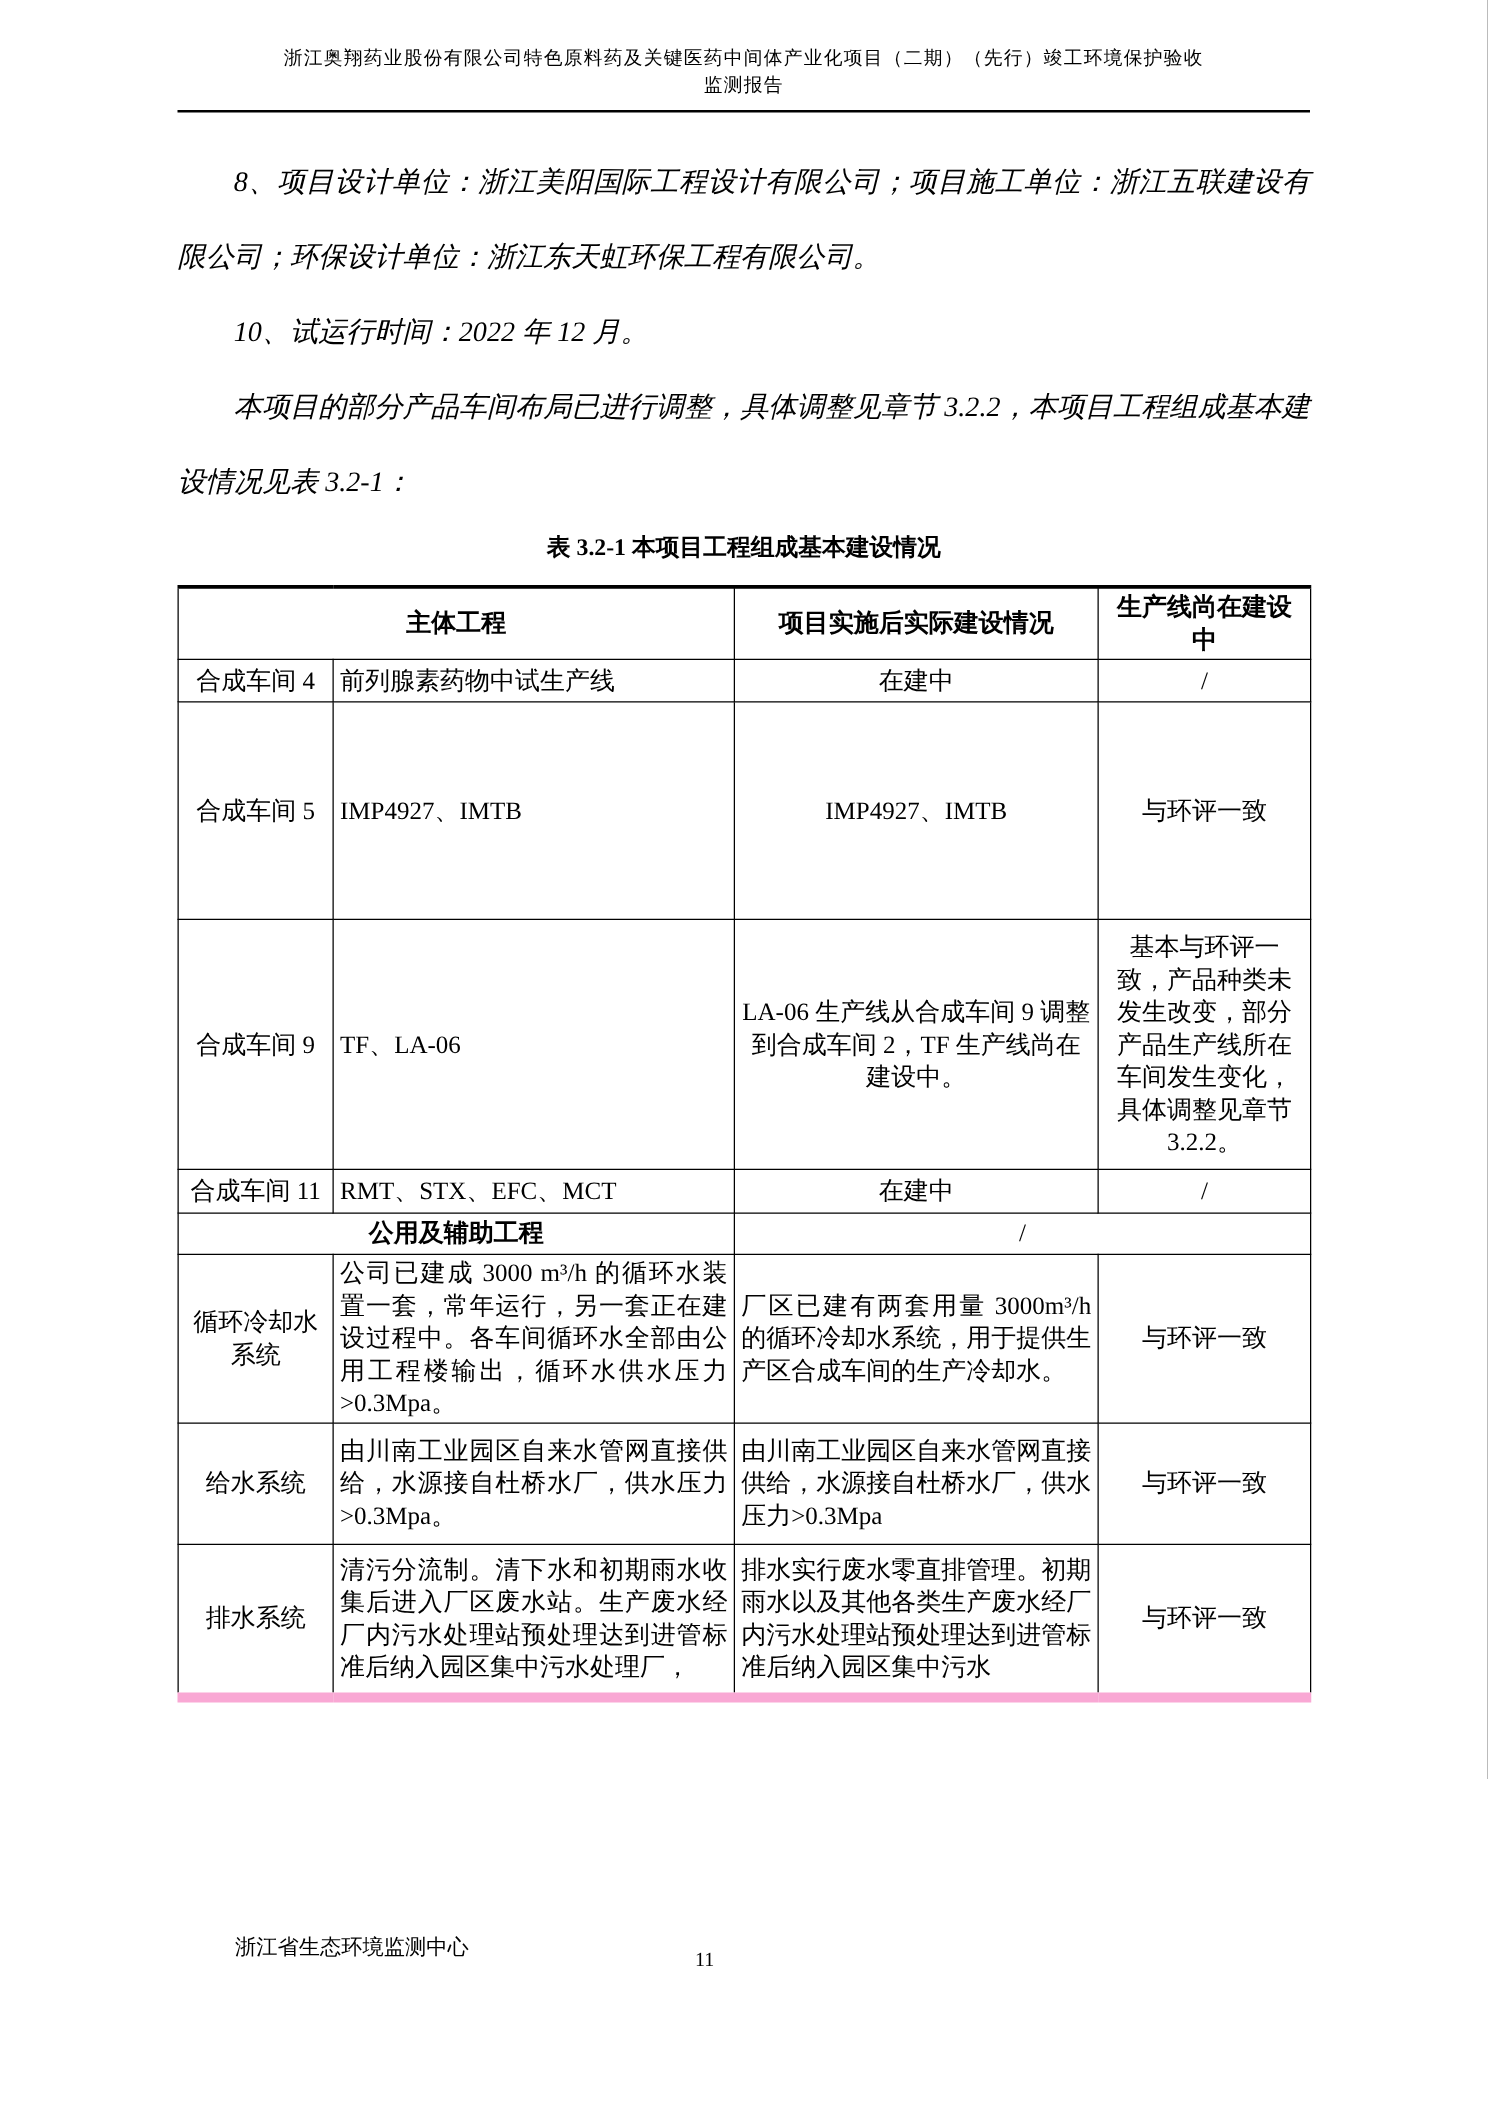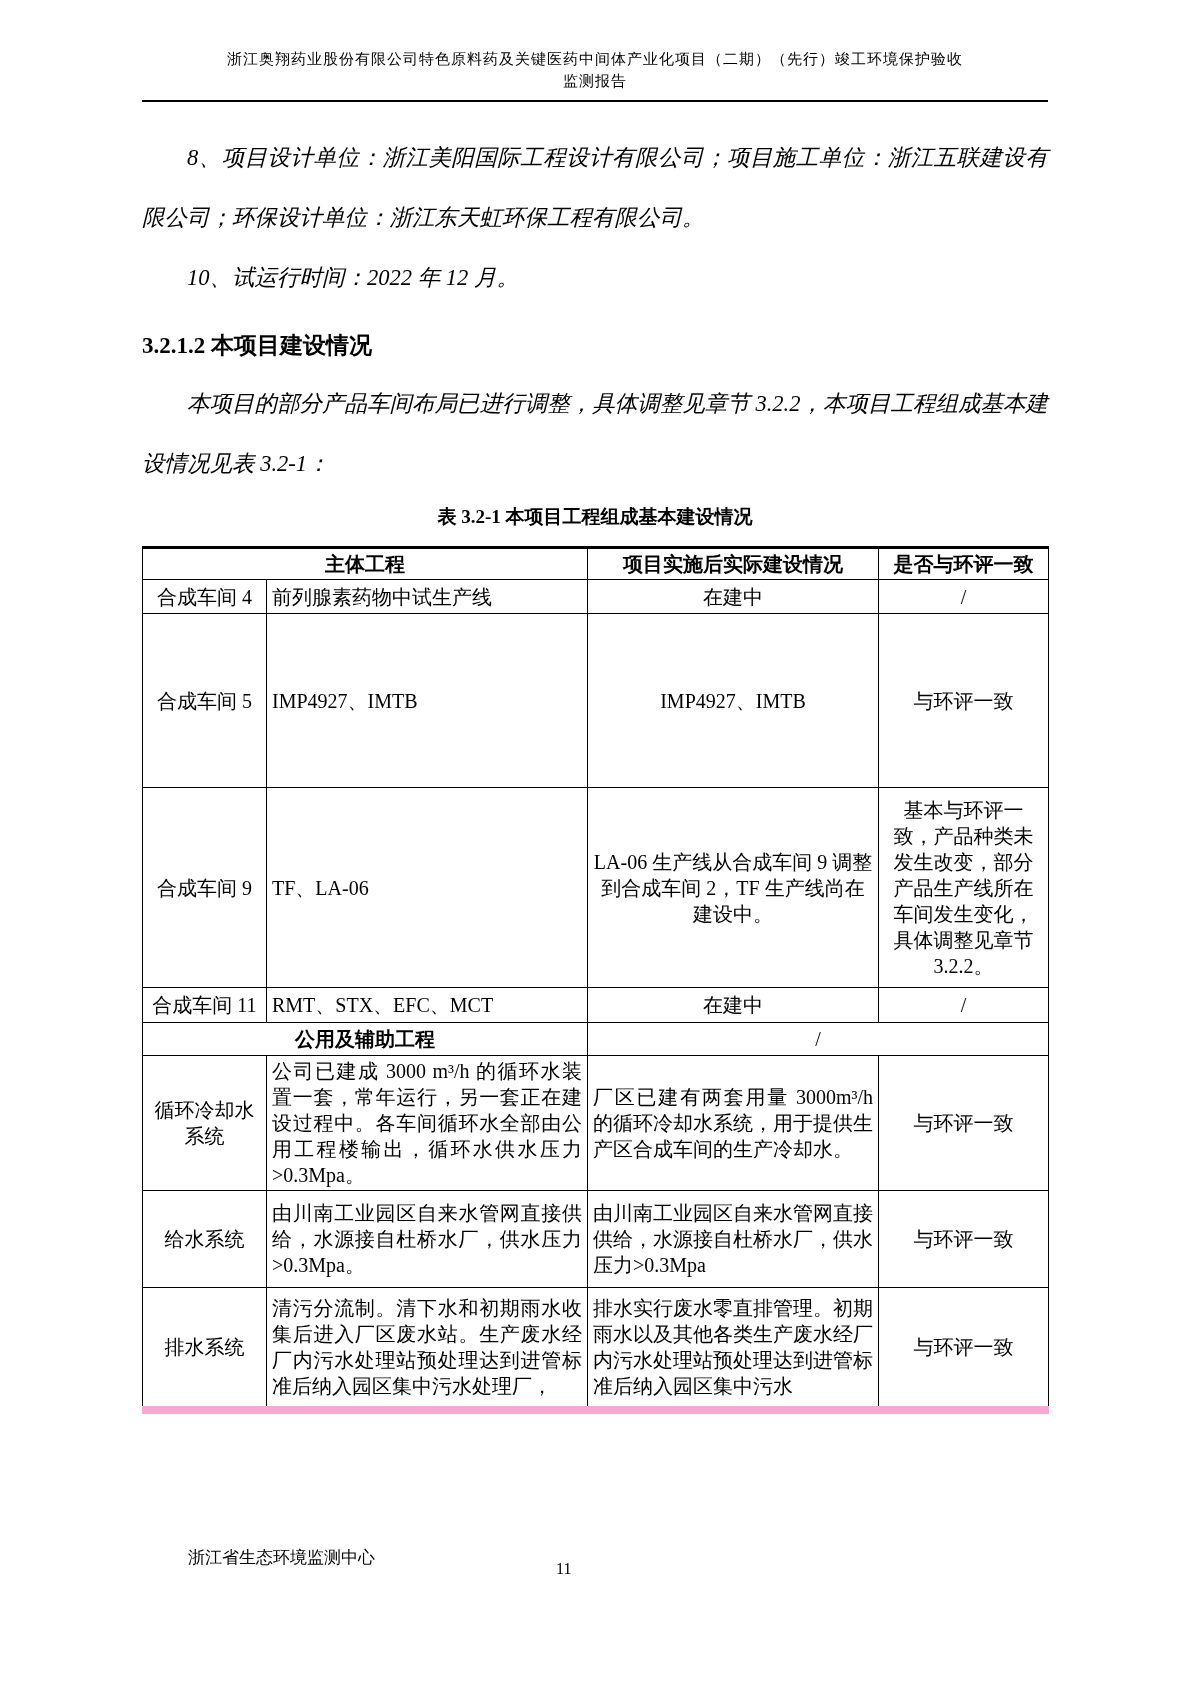--- a/index.html
+++ b/index.html
@@ -6,21 +6,21 @@
   .page{
     position:relative;
     width:1190px;height:1683px;
     background:#ffffff;
     font-family:"Liberation Serif","DejaVu Serif",serif;
     color:#000;
     overflow:hidden;
   }
   .content{width:906px;margin:0 auto;}
   .page-header{
-    padding-top:48px;
+    padding-top:36px;
   }
   .page-header .hdr-text{
     font-size:15px;
     line-height:22px;
     text-align:center;
     letter-spacing:1px;
   }
   .hdr-rule{
     border:none;
     border-top:2px solid #000;
@@ -96,39 +96,38 @@
       <div class="hdr-text">
         <div>浙江奥翔药业股份有限公司特色原料药及关键医药中间体产业化项目（二期）（先行）竣工环境保护验收</div>
         <div>监测报告</div>
       </div>
       <hr class="hdr-rule">
     </div>
 
     <p class="bodytext indent p-first">8、项目设计单位：浙江美阳国际工程设计有限公司；项目施工单位：浙江五联建设有限公司；环保设计单位：浙江东天虹环保工程有限公司。</p>
     <p class="bodytext indent">10、试运行时间：2022 年 12 月。</p>
 
-    <h3 class="sec-heading">3.2.1.2 本项目建设情况</h3>
 
     <p class="bodytext indent">本项目的部分产品车间布局已进行调整，具体调整见章节 3.2.2，本项目工程组成基本建设情况见表 3.2-1：</p>
 
     <div class="tbl-caption">表 3.2-1  本项目工程组成基本建设情况</div>
 
     <table class="main">
       <colgroup>
         <col style="width:124px">
         <col style="width:321px">
         <col style="width:291px">
         <col style="width:170px">
       </colgroup>
 
       <tbody>
           <tr class="h-header">
         <th colspan="2">主体工程</th>
         <th>项目实施后实际建设情况</th>
-        <th>是否与环评一致</th>
+        <th>生产线尚在建设中</th>
       </tr>
 
       <tr class="h-r4">
         <td class="c">合成车间 4</td>
         <td class="l">前列腺素药物中试生产线</td>
         <td class="c">在建中</td>
         <td class="c">/</td>
       </tr>
 
       <tr class="h-r5">

